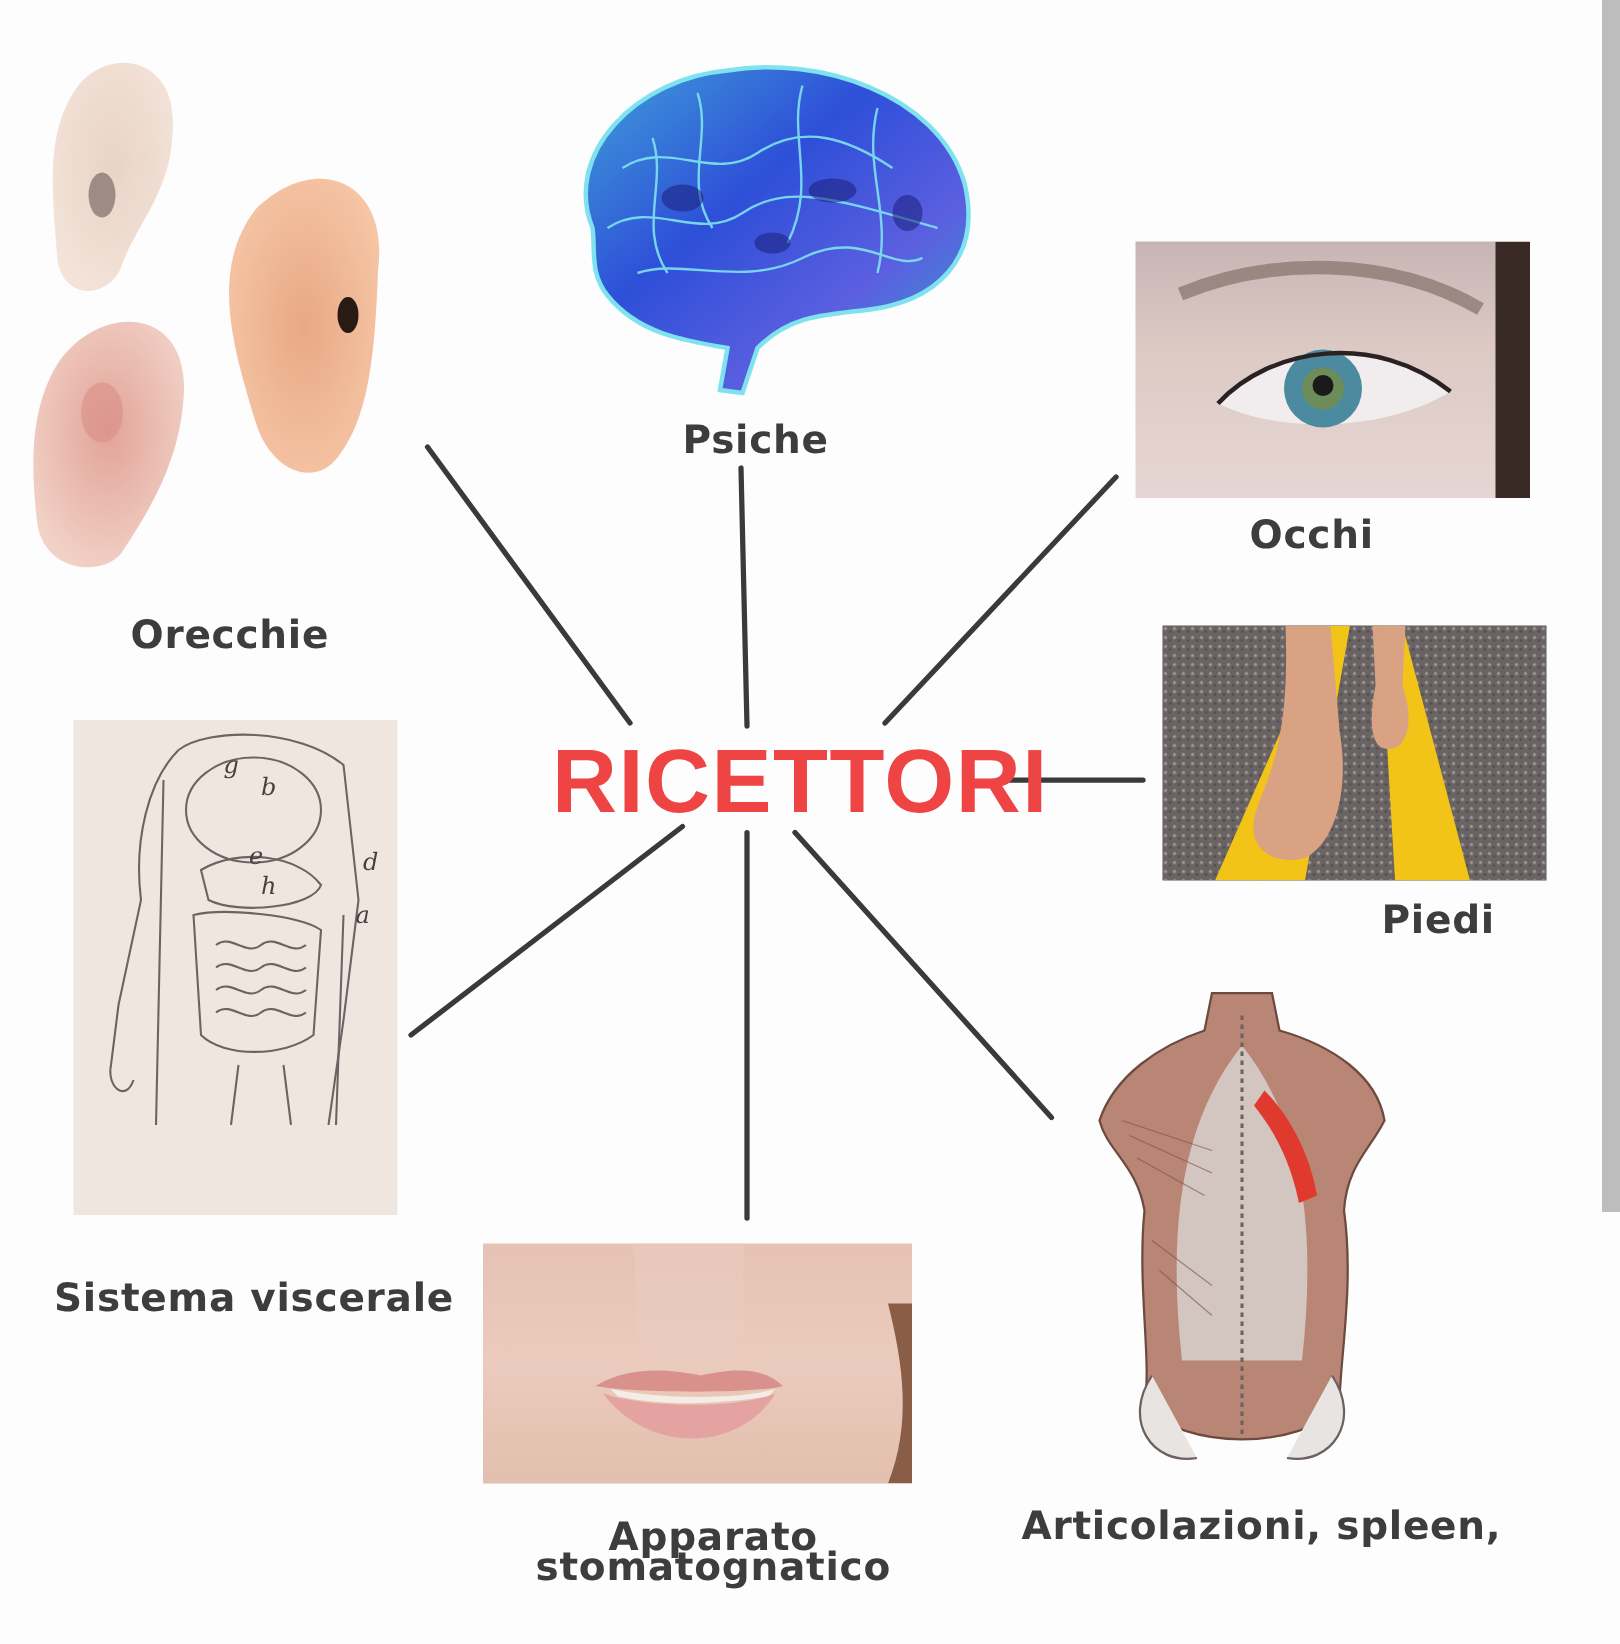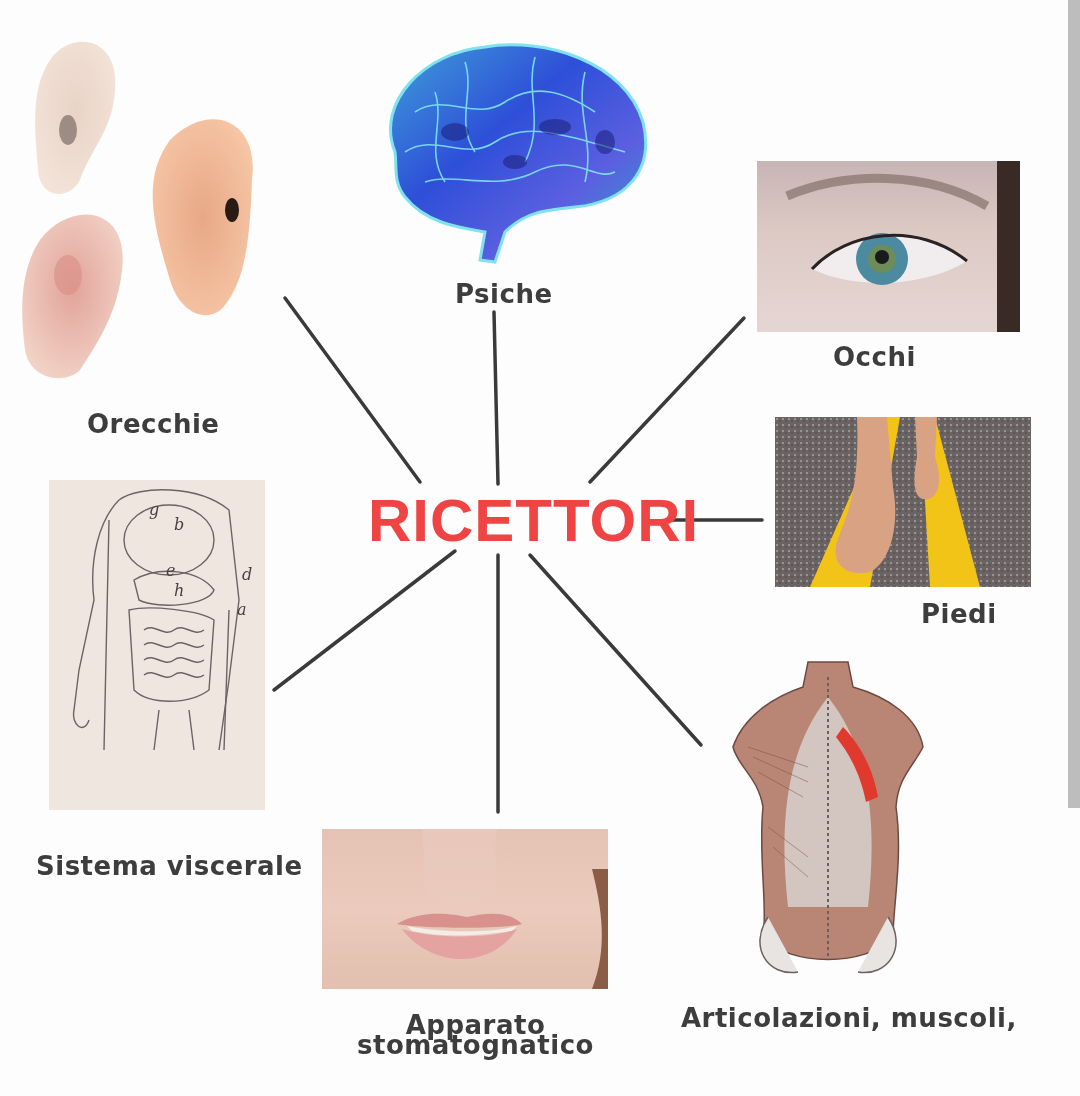--- a/index.html
+++ b/index.html
@@ -169,16 +169,16 @@
     <path d="M100 40 C 140 90, 150 160, 140 250 L 60 250 C 50 160, 60 90, 100 40 Z" fill="#d9d4d2" opacity="0.8"></path>
     <path d="M115 70 C 130 85, 145 110, 150 140 L 138 145 C 132 115, 120 95, 108 80 Z" fill="#e03a2e"></path>
     <line x1="100" y1="20" x2="100" y2="300" stroke="#6a6060" stroke-width="2" stroke-dasharray="3 3"></line>
     <path d="M40 260 C 20 290, 40 320, 70 315 M160 260 C 180 290, 160 320, 130 315" stroke="#6d6060" stroke-width="1.5" fill="#e7e4e2"></path>
     <g stroke="#7a4e44" stroke-width="0.8" opacity="0.6">
       <path d="M20 90 L 80 110 M25 100 L 80 125 M30 115 L 75 140 M40 170 L 80 200 M45 190 L 80 220"></path>
     </g>
   </svg>
 </div>
 <div class="label multi" style="left:681px;top:1008px;">
-  <div>Articolazioni, muscoli,</div>
+  <div>Articolazioni, spleen,</div>
 </div>
 
 <div class="rightbar"></div>
 
 </body></html>

